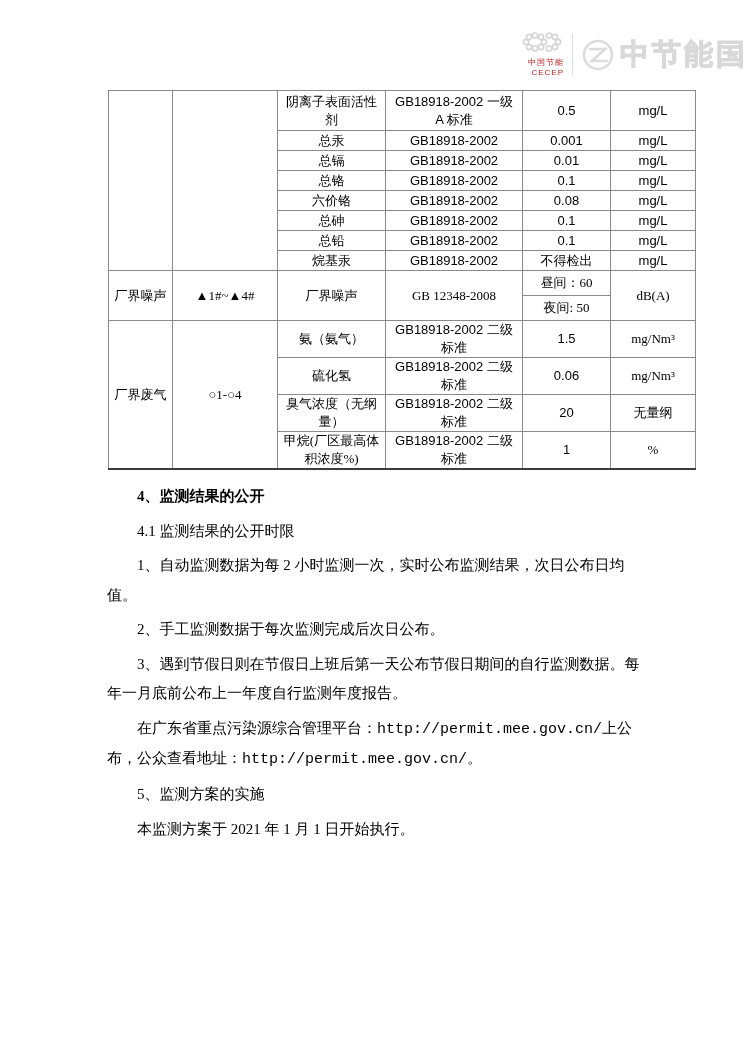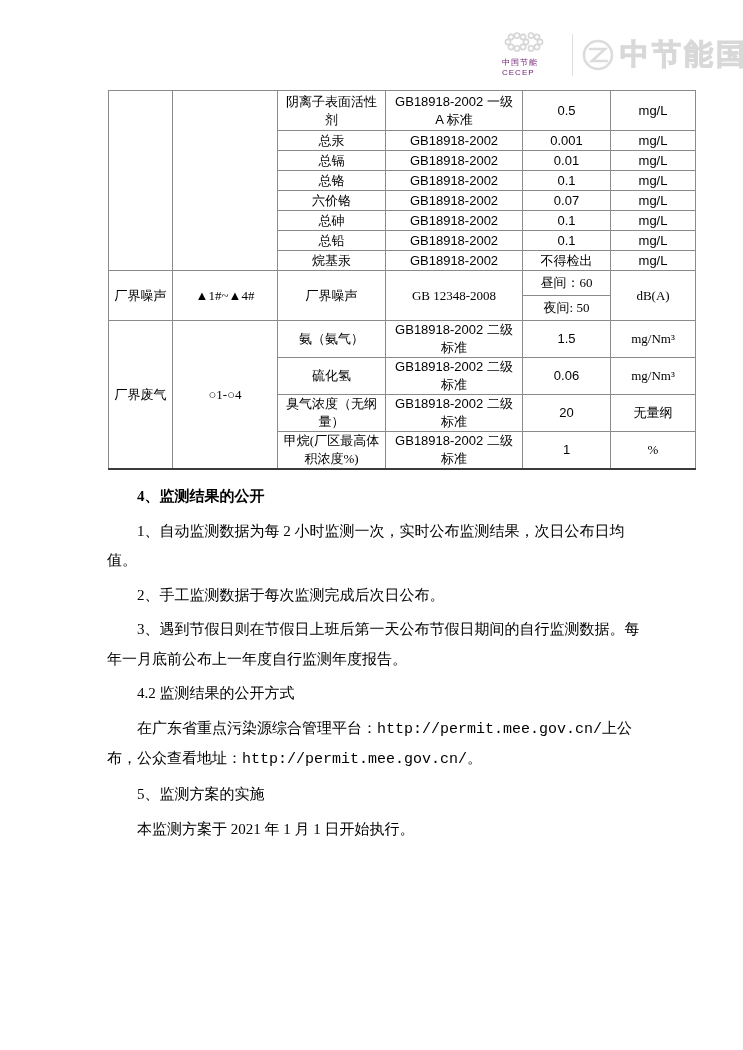--- a/index.html
+++ b/index.html
@@ -1,21 +1,21 @@
 <!DOCTYPE html>
 <html><head>
 <meta charset="utf-8">
 <style>
   html,body{margin:0;padding:0;background:#ffffff;}
   .page{position:relative;width:743px;height:1050px;background:#fff;overflow:hidden;
         font-family:"Liberation Serif","DejaVu Serif",serif;color:#000;}
 
   
   .header{position:absolute;top:32px;left:502px;display:flex;align-items:center;}
-  .cecep-block{display:flex;flex-direction:column;align-items:flex-start;width:62px;color:#701a75;}
+  .cecep-block{display:flex;flex-direction:column;align-items:flex-end;width:62px;color:#b91c1c;}
   .cecep-small{font-size:8px;line-height:10px;letter-spacing:1px;font-family:"Liberation Sans",sans-serif;}
   .header-divider{width:1px;height:42px;background:#dedede;margin:0 8px;}
   .gz-block{display:flex;align-items:center;}
   .gz-text{font-size:29px;font-weight:bold;color:#efefef;-webkit-text-stroke:1px #d8d8d8;
            letter-spacing:3px;font-family:"Liberation Sans",sans-serif;margin-left:5px;white-space:nowrap;}
 
   
   table.monitor{position:absolute;left:108px;top:90px;width:587px;border-collapse:collapse;table-layout:fixed;
                 border:1px solid #7e7e7e;border-bottom:2.5px solid #3c3c3c;}
   table.monitor td{border:1px solid #8a8a8a;text-align:center;vertical-align:middle;
@@ -102,21 +102,21 @@
       </tr>
       <tr class="h20">
         <td class="zh">总铬</td>
         <td class="lat">GB18918-2002</td>
         <td class="lat">0.1</td>
         <td class="lat">mg/L</td>
       </tr>
       <tr class="h20">
         <td class="zh">六价铬</td>
         <td class="lat">GB18918-2002</td>
-        <td class="lat">0.07</td>
+        <td class="lat">0.08</td>
         <td class="lat">mg/L</td>
       </tr>
       <tr class="h20">
         <td class="zh">总砷</td>
         <td class="lat">GB18918-2002</td>
         <td class="lat">0.1</td>
         <td class="lat">mg/L</td>
       </tr>
       <tr class="h20">
         <td class="zh">总铅</td>
@@ -167,24 +167,24 @@
         <td class="zh">甲烷(厂区最高体积浓度%)</td>
         <td class="lat">GB18918-2002 二级标准</td>
         <td class="lat">1</td>
         <td class="serif-lat">%</td>
       </tr>
     </tbody>
   </table>
 
   <div class="content">
     <p class="bold-head">4、监测结果的公开</p>
+    <p>4.1 监测结果的公开时限</p>
     <p>1、自动监测数据为每 2 小时监测一次，实时公布监测结果，次日公布日均值。</p>
     <p>2、手工监测数据于每次监测完成后次日公布。</p>
     <p>3、遇到节假日则在节假日上班后第一天公布节假日期间的自行监测数据。每年一月底前公布上一年度自行监测年度报告。</p>
-    <p>4.2 监测结果的公开方式</p>
     <p>
       <span>在广东省重点污染源综合管理平台：</span><span class="url">http://permit.mee.gov.cn/</span><span>上公布，公众查看地址：</span><span class="url">http://permit.mee.gov.cn/</span><span>。</span>
     </p>
     <p>5、监测方案的实施</p>
     <p class="p-final">本监测方案于 2021 年 1 月 1 日开始执行。</p>
   </div>
 
 </div>
 
 </body></html>

